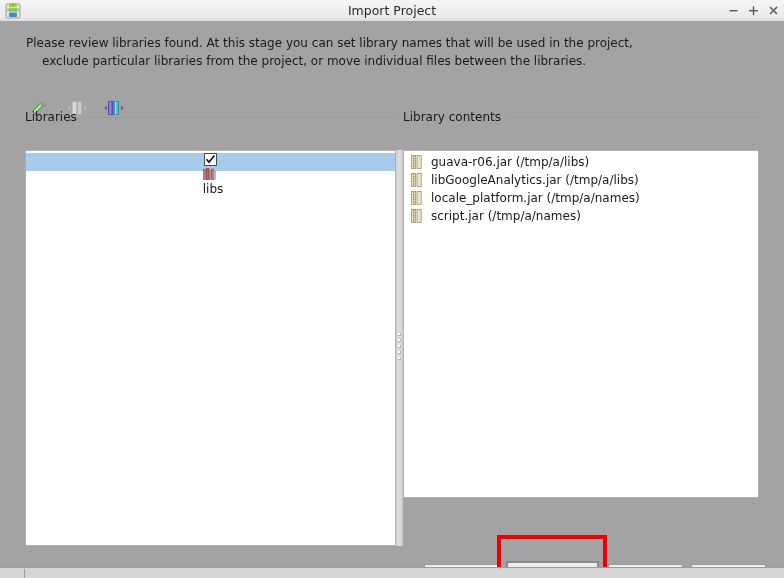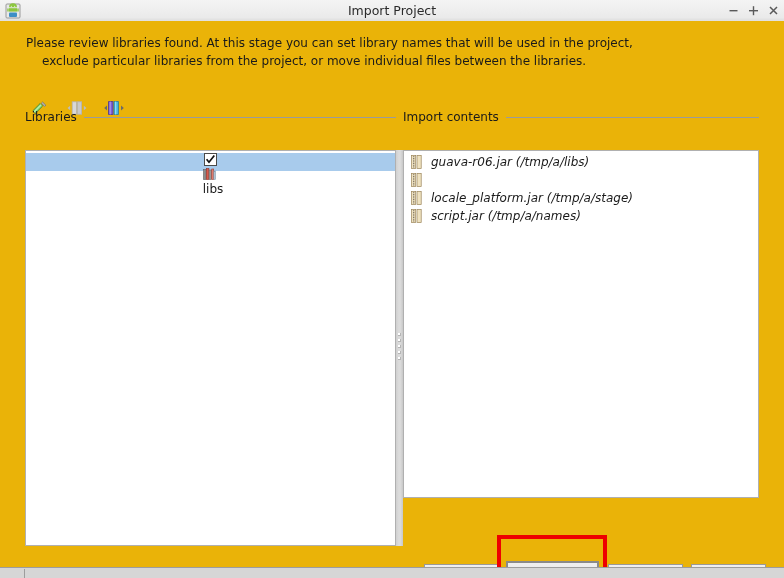--- a/index.html
+++ b/index.html
@@ -64,21 +64,21 @@
     cursor: default;
   }
   .winbtn svg { display: block; }
 
   
   #content {
     position: absolute;
     left: 0; top: 21px;
     width: 784px;
     height: 546px;
-    background: #eab308;
+    background: #a3a3a3;
   }
 
   #intro {
     position: absolute;
     left: 26px; top: 13px;
     width: 640px;
     font-size: 12px;
     line-height: 18px;
     color: #1a1a1a;
   }
@@ -124,21 +124,21 @@
 
   
   .listpanel {
     position: absolute;
     background: #ffffff;
     border: 1px solid #b0b0b0;
     box-sizing: border-box;
     overflow: hidden;
   }
   #libs-panel  { left: 25px;  top: 129px; width: 371px; height: 396px; }
-  #cont-panel  { left: 403px; top: 129px; width: 356px; height: 348px; font-style: italic; }
+  #cont-panel  { left: 403px; top: 129px; width: 356px; height: 348px; }
 
   .row {
     display: flex;
     align-items: center;
     height: 18px;
     padding-left: 5px;
     font-size: 12px;
     color: #1a1a1a;
     white-space: nowrap;
   }
@@ -333,21 +333,21 @@
       </button>
 
     </div>
 
     <div class="sec-head" style="left:25px; top:89px; width:371px;">
       <span class="lbl">Libraries</span>
       <span class="rule"></span>
     </div>
 
     <div class="sec-head" style="left:403px; top:89px; width:356px;">
-      <span class="lbl">Import contents</span>
+      <span class="lbl">Library contents</span>
       <span class="rule"></span>
     </div>
 
     <div class="listpanel" id="libs-panel">
       <div class="row selected" style="margin-top:2px;flex-direction:column;">
         <span class="chk">
           <svg width="11" height="11" viewBox="0 0 11 11">
             <path d="M1.6 5.2 L4.0 8.2 L9.3 1.4" stroke="#111111" stroke-width="1.7" fill="none"></path>
           </svg>
         </span>
@@ -404,39 +404,40 @@
               <rect x="4.2" y="2.3" width="1.1" height="0.9"></rect>
               <rect x="4.2" y="4.0" width="1.1" height="0.9"></rect>
               <rect x="4.2" y="5.7" width="1.1" height="0.9"></rect>
               <rect x="4.2" y="7.4" width="1.1" height="0.9"></rect>
               <rect x="4.2" y="9.1" width="1.1" height="0.9"></rect>
               <rect x="4.2" y="10.8" width="1.1" height="0.9"></rect>
               <rect x="4.2" y="12.5" width="1.1" height="0.9"></rect>
             </g>
           </svg>
         </span>
+        <span>libGoogleAnalytics.jar (/tmp/a/libs)</span>
       </div>
 
       <div class="row">
         <span class="ico">
           <svg width="16" height="16" viewBox="0 0 16 16">
             <rect x="2.5" y="1.5" width="4.2" height="13" fill="#efe2c0" stroke="#9a8458" stroke-width="0.7"></rect>
             <rect x="8.0" y="1.5" width="4.2" height="13" fill="#efe2c0" stroke="#9a8458" stroke-width="0.7"></rect>
             <g fill="#5a5146">
               <rect x="4.2" y="2.3" width="1.1" height="0.9"></rect>
               <rect x="4.2" y="4.0" width="1.1" height="0.9"></rect>
               <rect x="4.2" y="5.7" width="1.1" height="0.9"></rect>
               <rect x="4.2" y="7.4" width="1.1" height="0.9"></rect>
               <rect x="4.2" y="9.1" width="1.1" height="0.9"></rect>
               <rect x="4.2" y="10.8" width="1.1" height="0.9"></rect>
               <rect x="4.2" y="12.5" width="1.1" height="0.9"></rect>
             </g>
           </svg>
         </span>
-        <span>locale_platform.jar (/tmp/a/stage)</span>
+        <span>locale_platform.jar (/tmp/a/names)</span>
       </div>
 
       <div class="row">
         <span class="ico">
           <svg width="16" height="16" viewBox="0 0 16 16">
             <rect x="2.5" y="1.5" width="4.2" height="13" fill="#efe2c0" stroke="#9a8458" stroke-width="0.7"></rect>
             <rect x="8.0" y="1.5" width="4.2" height="13" fill="#efe2c0" stroke="#9a8458" stroke-width="0.7"></rect>
             <g fill="#5a5146">
               <rect x="4.2" y="2.3" width="1.1" height="0.9"></rect>
               <rect x="4.2" y="4.0" width="1.1" height="0.9"></rect>

